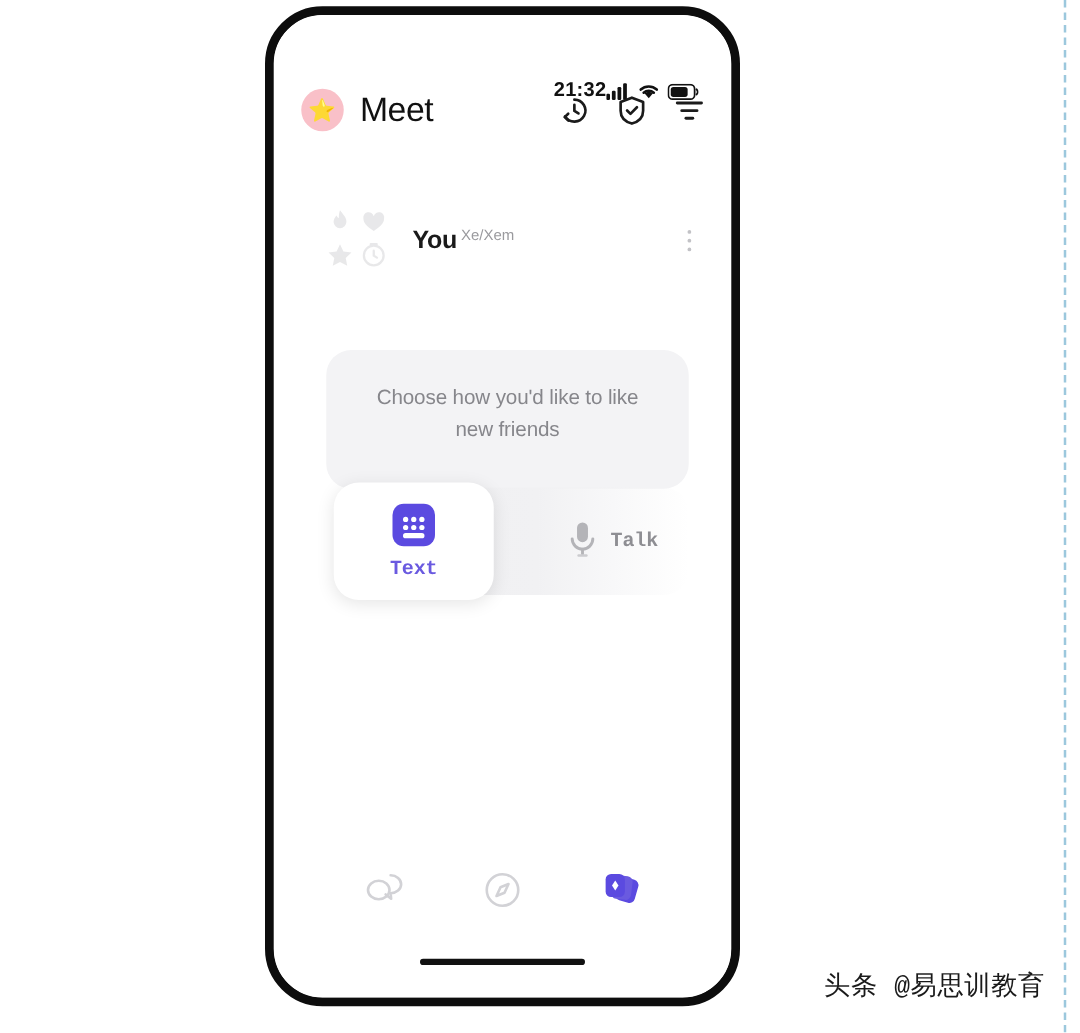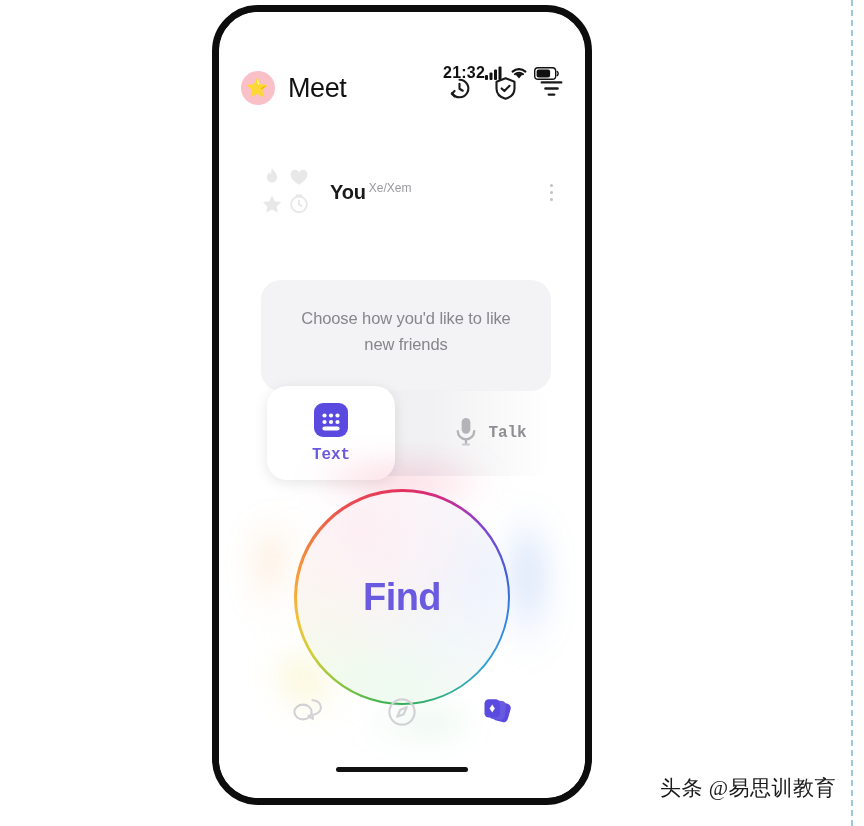--- a/index.html
+++ b/index.html
@@ -25,21 +25,21 @@
     border-left: 2px dashed #9cc8dd;
   }
 
   
   #watermark {
     position: absolute;
     right: 28px;
     bottom: 24px;
     font-size: 21px;
     color: #1a1a1a;
-    font-family: Liberation Serif, serif;
+    font-family: Liberation Mono, monospace;
     letter-spacing: 0.5px;
     white-space: nowrap;
     margin-left: 44px;
   }
 
   
   #phone-frame {
     position: absolute;
     left: 212px;
     top: 5px;
@@ -471,28 +471,20 @@
           <circle cx="11.5" cy="20" r="2.1" fill="#ffffff"></circle>
           <circle cx="18" cy="20" r="2.1" fill="#ffffff"></circle>
           <circle cx="24.5" cy="20" r="2.1" fill="#ffffff"></circle>
           <rect x="9.4" y="24.4" width="17.2" height="4.2" rx="2.1" fill="#ffffff"></rect>
         </svg>
         <div class="mode-label" id="text-label">Text</div>
       </div>
 
     </div>
 
-    <div id="find-wrapper">
-      <div id="find-glow"></div>
-      <div id="find-button">
-        <div id="find-inner">
-          <div id="find-label">Find</div>
-        </div>
-      </div>
-    </div>
 
     <div id="bottom-nav">
       <div class="nav-item">
         <svg width="38" height="32" viewBox="0 0 38 32">
           <path d="M24.5 4.2 a8.4 7.2 0 0 1 0 14.4 l0.4 4.4 l-4.4 -3.4" stroke="#d2d2d6" stroke-width="2.1" fill="none" stroke-linecap="round" stroke-linejoin="round"></path>
           <ellipse cx="15" cy="16" rx="8.6" ry="7.4" stroke="#d2d2d6" stroke-width="2.1" fill="none"></ellipse>
         </svg>
       </div>
       <div class="nav-item">
         <svg width="32" height="32" viewBox="0 0 32 32">

